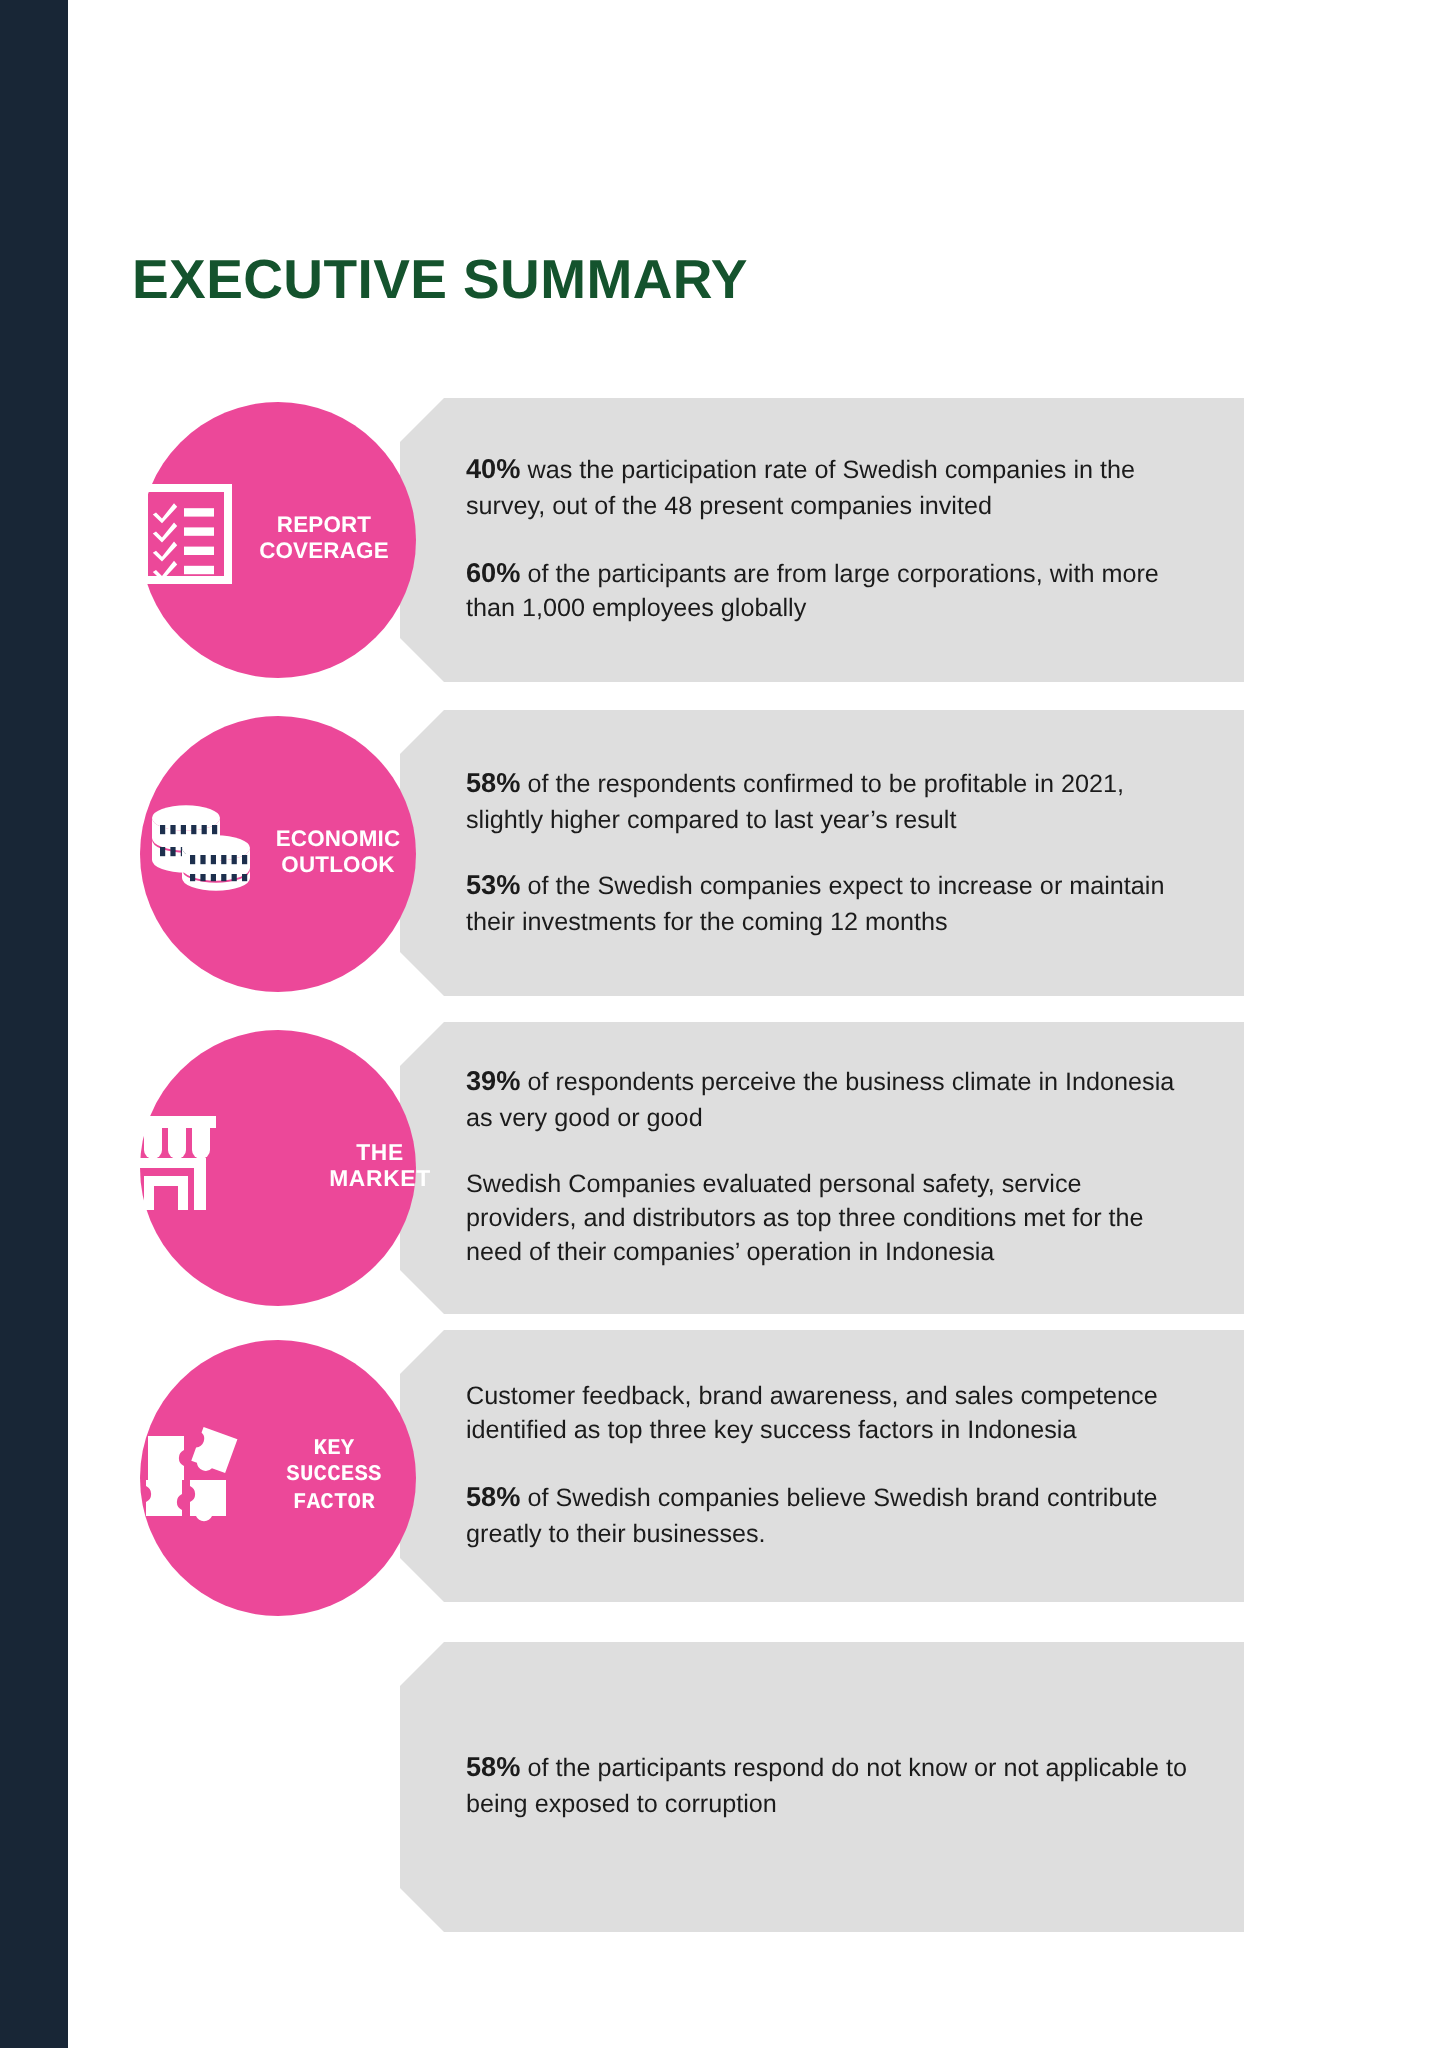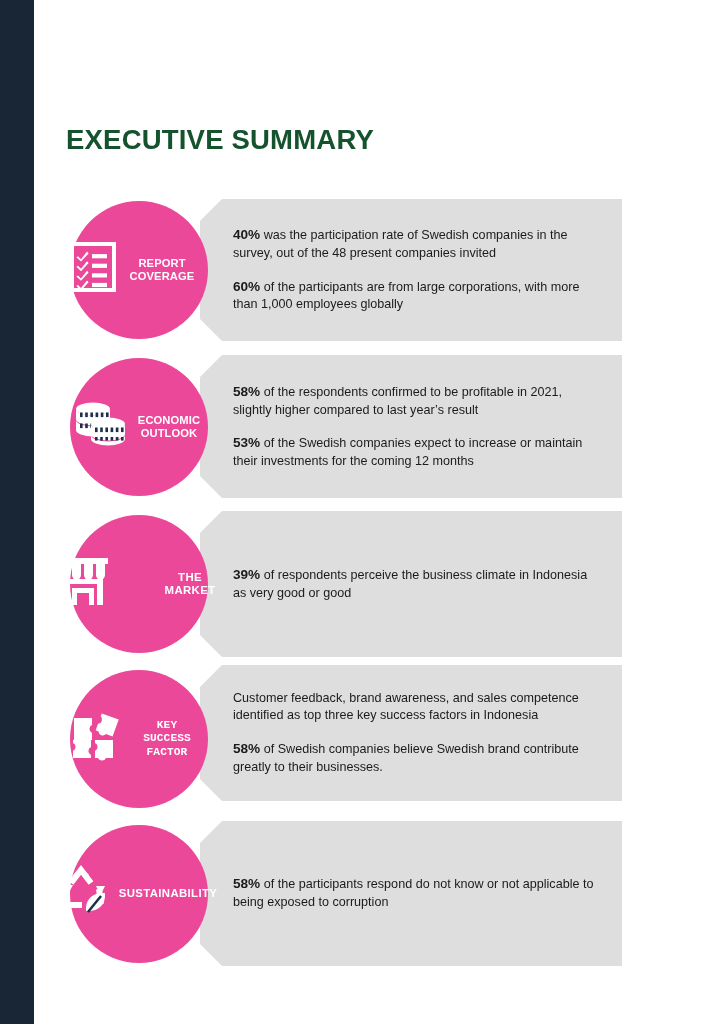--- a/index.html
+++ b/index.html
@@ -198,20 +198,21 @@
               <rect x="51" y="38" width="2.6" height="3.6"></rect>
         </g>
           </svg></span>
         <div class="badge-label tight">ECONOMIC OUTLOOK</div>
       </div>
     </div>
     <div class="row" style="top: 511px; height: 146px;">
       <div class="panel" style="top: 0px; height: 146px;">
         <div class="panel-inner">
           <div class="stat-line"><b>39%</b><span> of respondents perceive the business climate in Indonesia as very good or good</span></div>
+          <div class="stat-line"><span>Swedish Companies evaluated personal safety, service providers, and distributors as top three conditions met for the need of their companies’ operation in Indonesia</span></div>
         </div>
       </div>
       <div class="badge" style="top: 4px; gap: 48px;">
         <span class="badge-icon"><svg width="54" height="52" viewBox="0 0 54 52">
         <g fill="white">
           <path d="M3 3 h48 v6 h-48 Z"></path>
           <path d="M2 9 h50 v4 a6 6 0 0 1 -6 6 h-38 a6 6 0 0 1 -6 -6 Z" opacity="0"></path>
           <path d="M3 9 h9 v11 a4.5 4.5 0 0 1 -9 0 Z"></path>
           <path d="M15 9 h9 v11 a4.5 4.5 0 0 1 -9 0 Z"></path>
           <path d="M27 9 h9 v11 a4.5 4.5 0 0 1 -9 0 Z"></path>
@@ -245,31 +246,14 @@
           </svg></span>
         <div class="badge-label tight">KEY SUCCESS FACTOR</div>
       </div>
     </div>
     <div class="row" style="top: 821px; height: 145px;">
       <div class="panel" style="top: 0px; height: 145px;">
         <div class="panel-inner">
           <div class="stat-line"><b>58%</b><span> of the participants respond do not know or not applicable to being exposed to corruption</span></div>
         </div>
       </div>
-      <div class="badge" style="top: 4px;">
-        <span class="badge-icon"><svg width="58" height="52" viewBox="0 0 58 52">
-        <g fill="none" stroke="white" stroke-width="6" stroke-linejoin="miter">
-          <path d="M16 18 L26 5 L36 18"></path>
-          <path d="M12 24 L11 40 L27 40"></path>
-          <path d="M44 24 L46 39"></path>
-        </g>
-        <g fill="white">
-          <path d="M26 2 L34 10 L18 10 Z"></path>
-          <path d="M9 20 L18 20 L13 29 Z"></path>
-          <path d="M41 21 L50 21 L45.5 30 Z"></path>
-        </g>
-        <path d="M50 28 c-14 -1 -20 8 -19 18 c11 1 20 -5 19 -18 Z" fill="white"></path>
-        <path d="M46 31 L33 47" stroke="#1D2F4D" stroke-width="2.4" fill="none"></path>
-        </svg></span>
-        <div class="badge-label">SUSTAINABILITY</div>
-      </div>
     </div>
   </div>
 
 </body></html>

